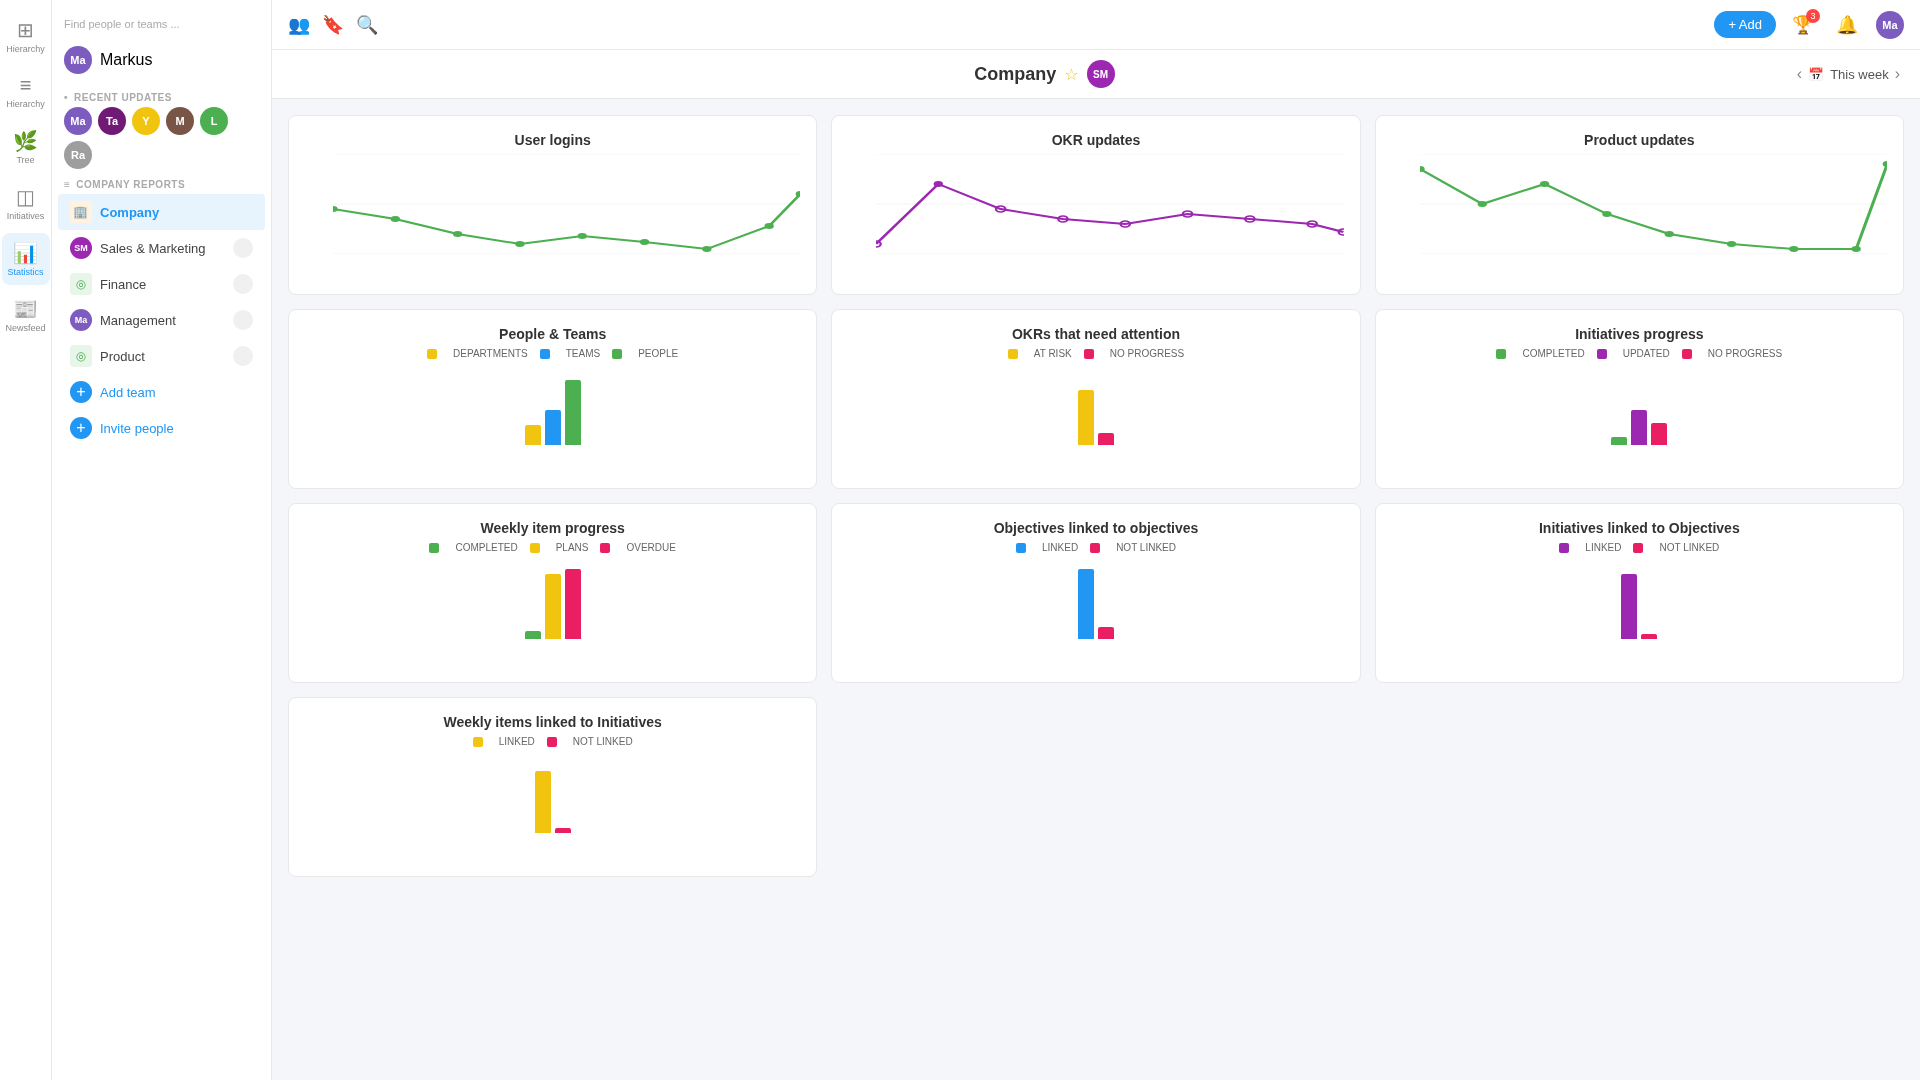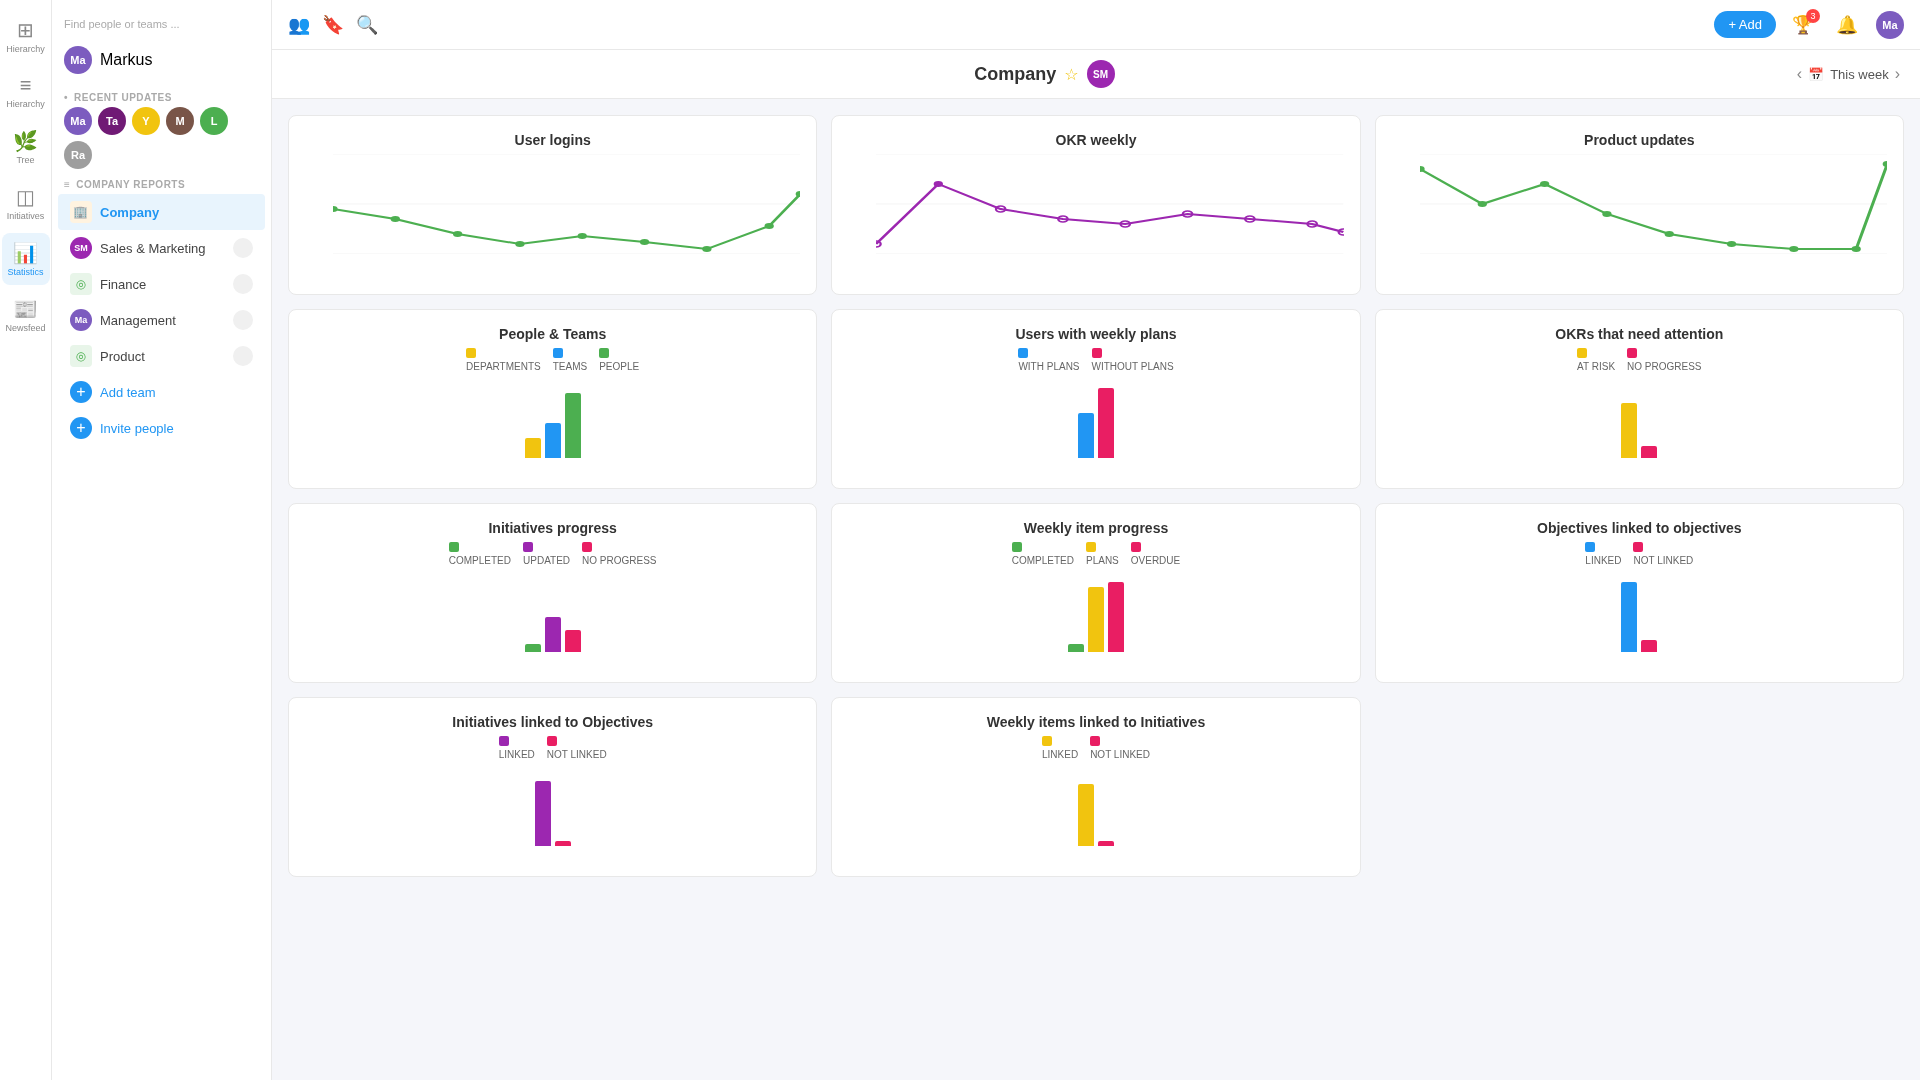--- a/index.html
+++ b/index.html
@@ -235,23 +235,22 @@
       display: flex;
       justify-content: center;
       gap: 12px;
       font-size: 10px;
       color: #666;
       margin-bottom: 10px;
       flex-wrap: wrap;
     }
     .legend-item {
       display: flex;
-      align-items: flex-start;
-      gap: 3px;
-      flex-direction: column;
+      align-items: center;
+      gap: 16px;
     }
     .legend-dot {
       width: 10px; height: 10px;
       border-radius: 2px;
       flex-shrink: 0;
     }
     svg.line-chart {
       width: 100%;
       height: 100%;
     }
@@ -428,21 +427,21 @@
               <circle cx="200" cy="88" r="3" fill="#4caf50"></circle>
               <circle cx="240" cy="95" r="3" fill="#4caf50"></circle>
               <circle cx="280" cy="72" r="3" fill="#4caf50"></circle>
               <circle cx="300" cy="40" r="3" fill="#4caf50"></circle>
             </svg>
           </div>
         </div>
       </div>
 
       <div class="card">
-        <div class="card-title">OKR weekly</div>
+        <div class="card-title">OKR updates</div>
         <div style="display:flex; padding-left:28px;">
 
           <div style="flex:1; position:relative; height:100px;">
             <svg class="line-chart" viewBox="0 0 300 100" preserveAspectRatio="none">
               <line x1="0" y1="0" x2="300" y2="0" stroke="#eee" stroke-width="0.5"></line>
               <line x1="0" y1="50" x2="300" y2="50" stroke="#eee" stroke-width="0.5"></line>
               <line x1="0" y1="100" x2="300" y2="100" stroke="#eee" stroke-width="0.5"></line>
               <polyline points="0,90 40,30 80,55 120,65 160,70 200,60 240,65 280,70 300,78" fill="none" stroke="#9c27b0" stroke-width="2"></polyline>
               <circle cx="0" cy="90" r="3" fill="none" stroke="#9c27b0" stroke-width="1.5"></circle>
               <circle cx="40" cy="30" r="3" fill="#9c27b0"></circle>
@@ -499,37 +498,20 @@
             </div>
         </div>
         <div class="bar-chart-area">
           <div class="bar" style="background:#f1c40f; height:20px;"></div>
           <div class="bar" style="background:#2196f3; height:35px;"></div>
           <div class="bar" style="background:#4caf50; height:65px;"></div>
         </div>
       </div>
 
 
-      <div class="card">
-        <div class="card-title">Users with weekly plans</div>
-        <div class="legend">
-          <div class="legend-item">
-              <div class="legend-dot" style="background:#2196f3;"></div>
-              <span>WITH PLANS</span>
-            </div>
-          <div class="legend-item">
-              <div class="legend-dot" style="background:#e91e63;"></div>
-              <span>WITHOUT PLANS</span>
-            </div>
-        </div>
-        <div class="bar-chart-area">
-          <div class="bar" style="background:#2196f3; height:45px;"></div>
-          <div class="bar" style="background:#e91e63; height:70px;"></div>
-        </div>
-      </div>
 
       <div class="card">
         <div class="card-title">OKRs that need attention</div>
         <div class="legend">
           <div class="legend-item">
               <div class="legend-dot" style="background:#f1c40f;"></div>
               <span>AT RISK</span>
             </div>
           <div class="legend-item">
               <div class="legend-dot" style="background:#e91e63;"></div>

